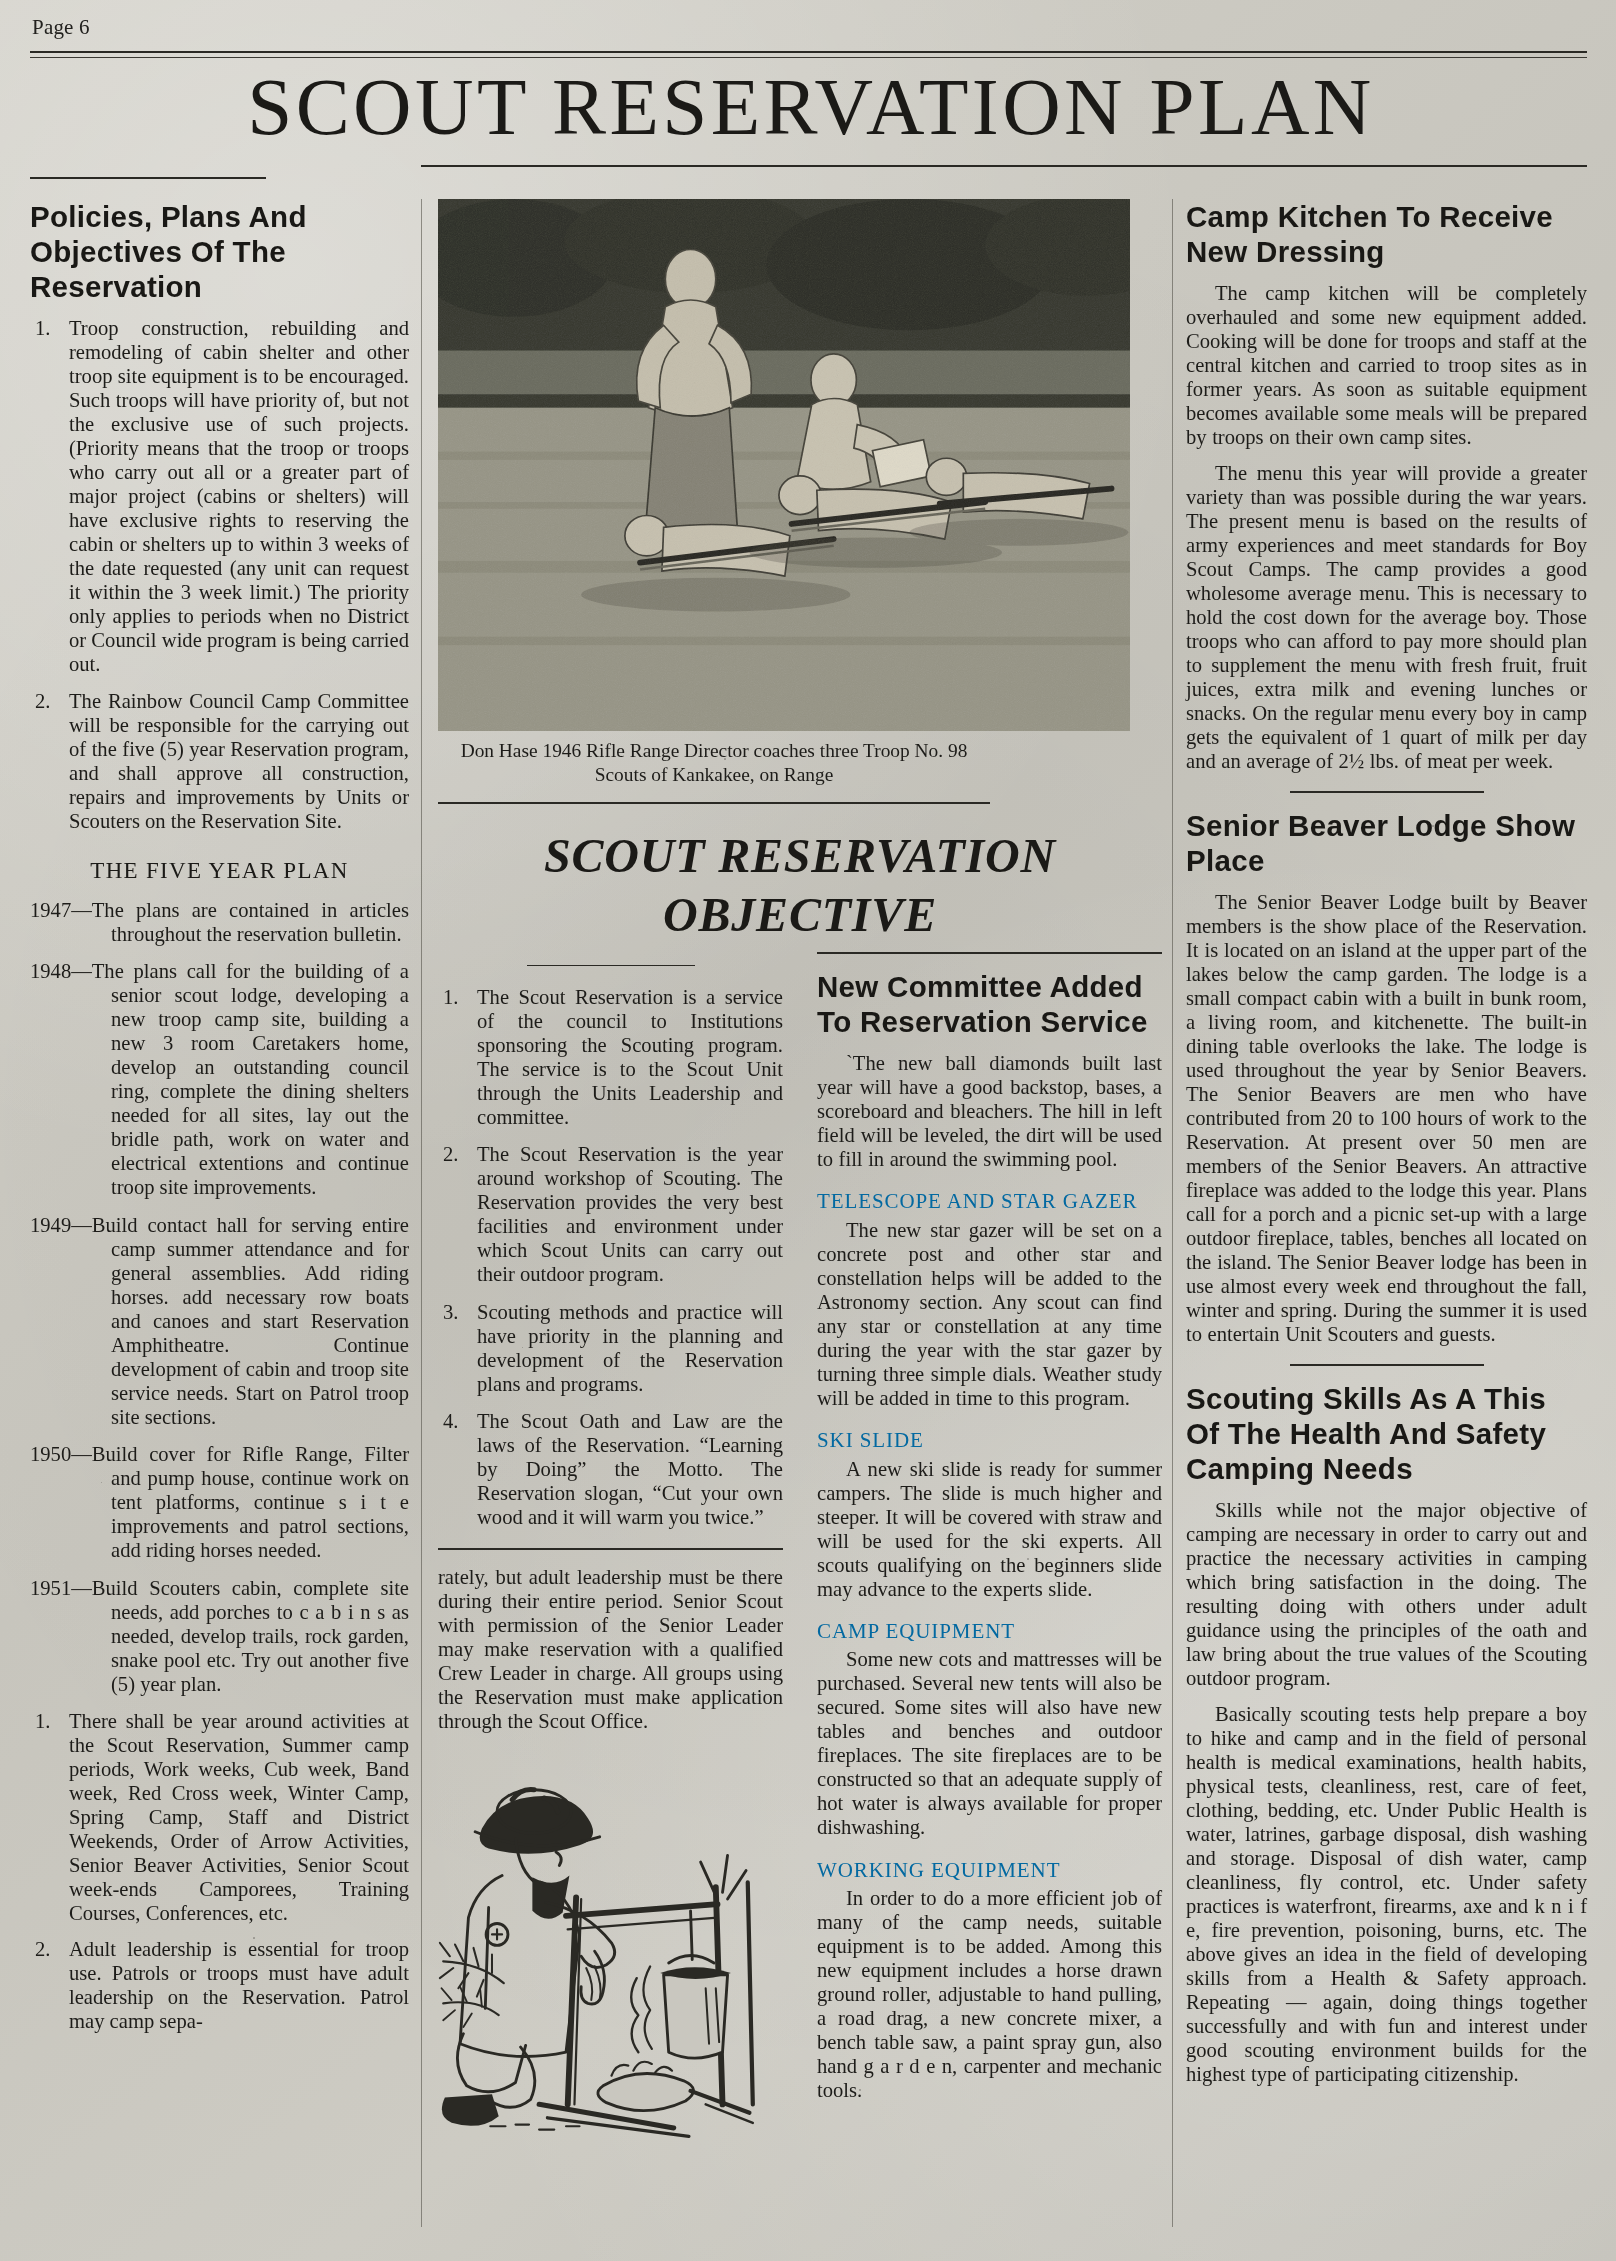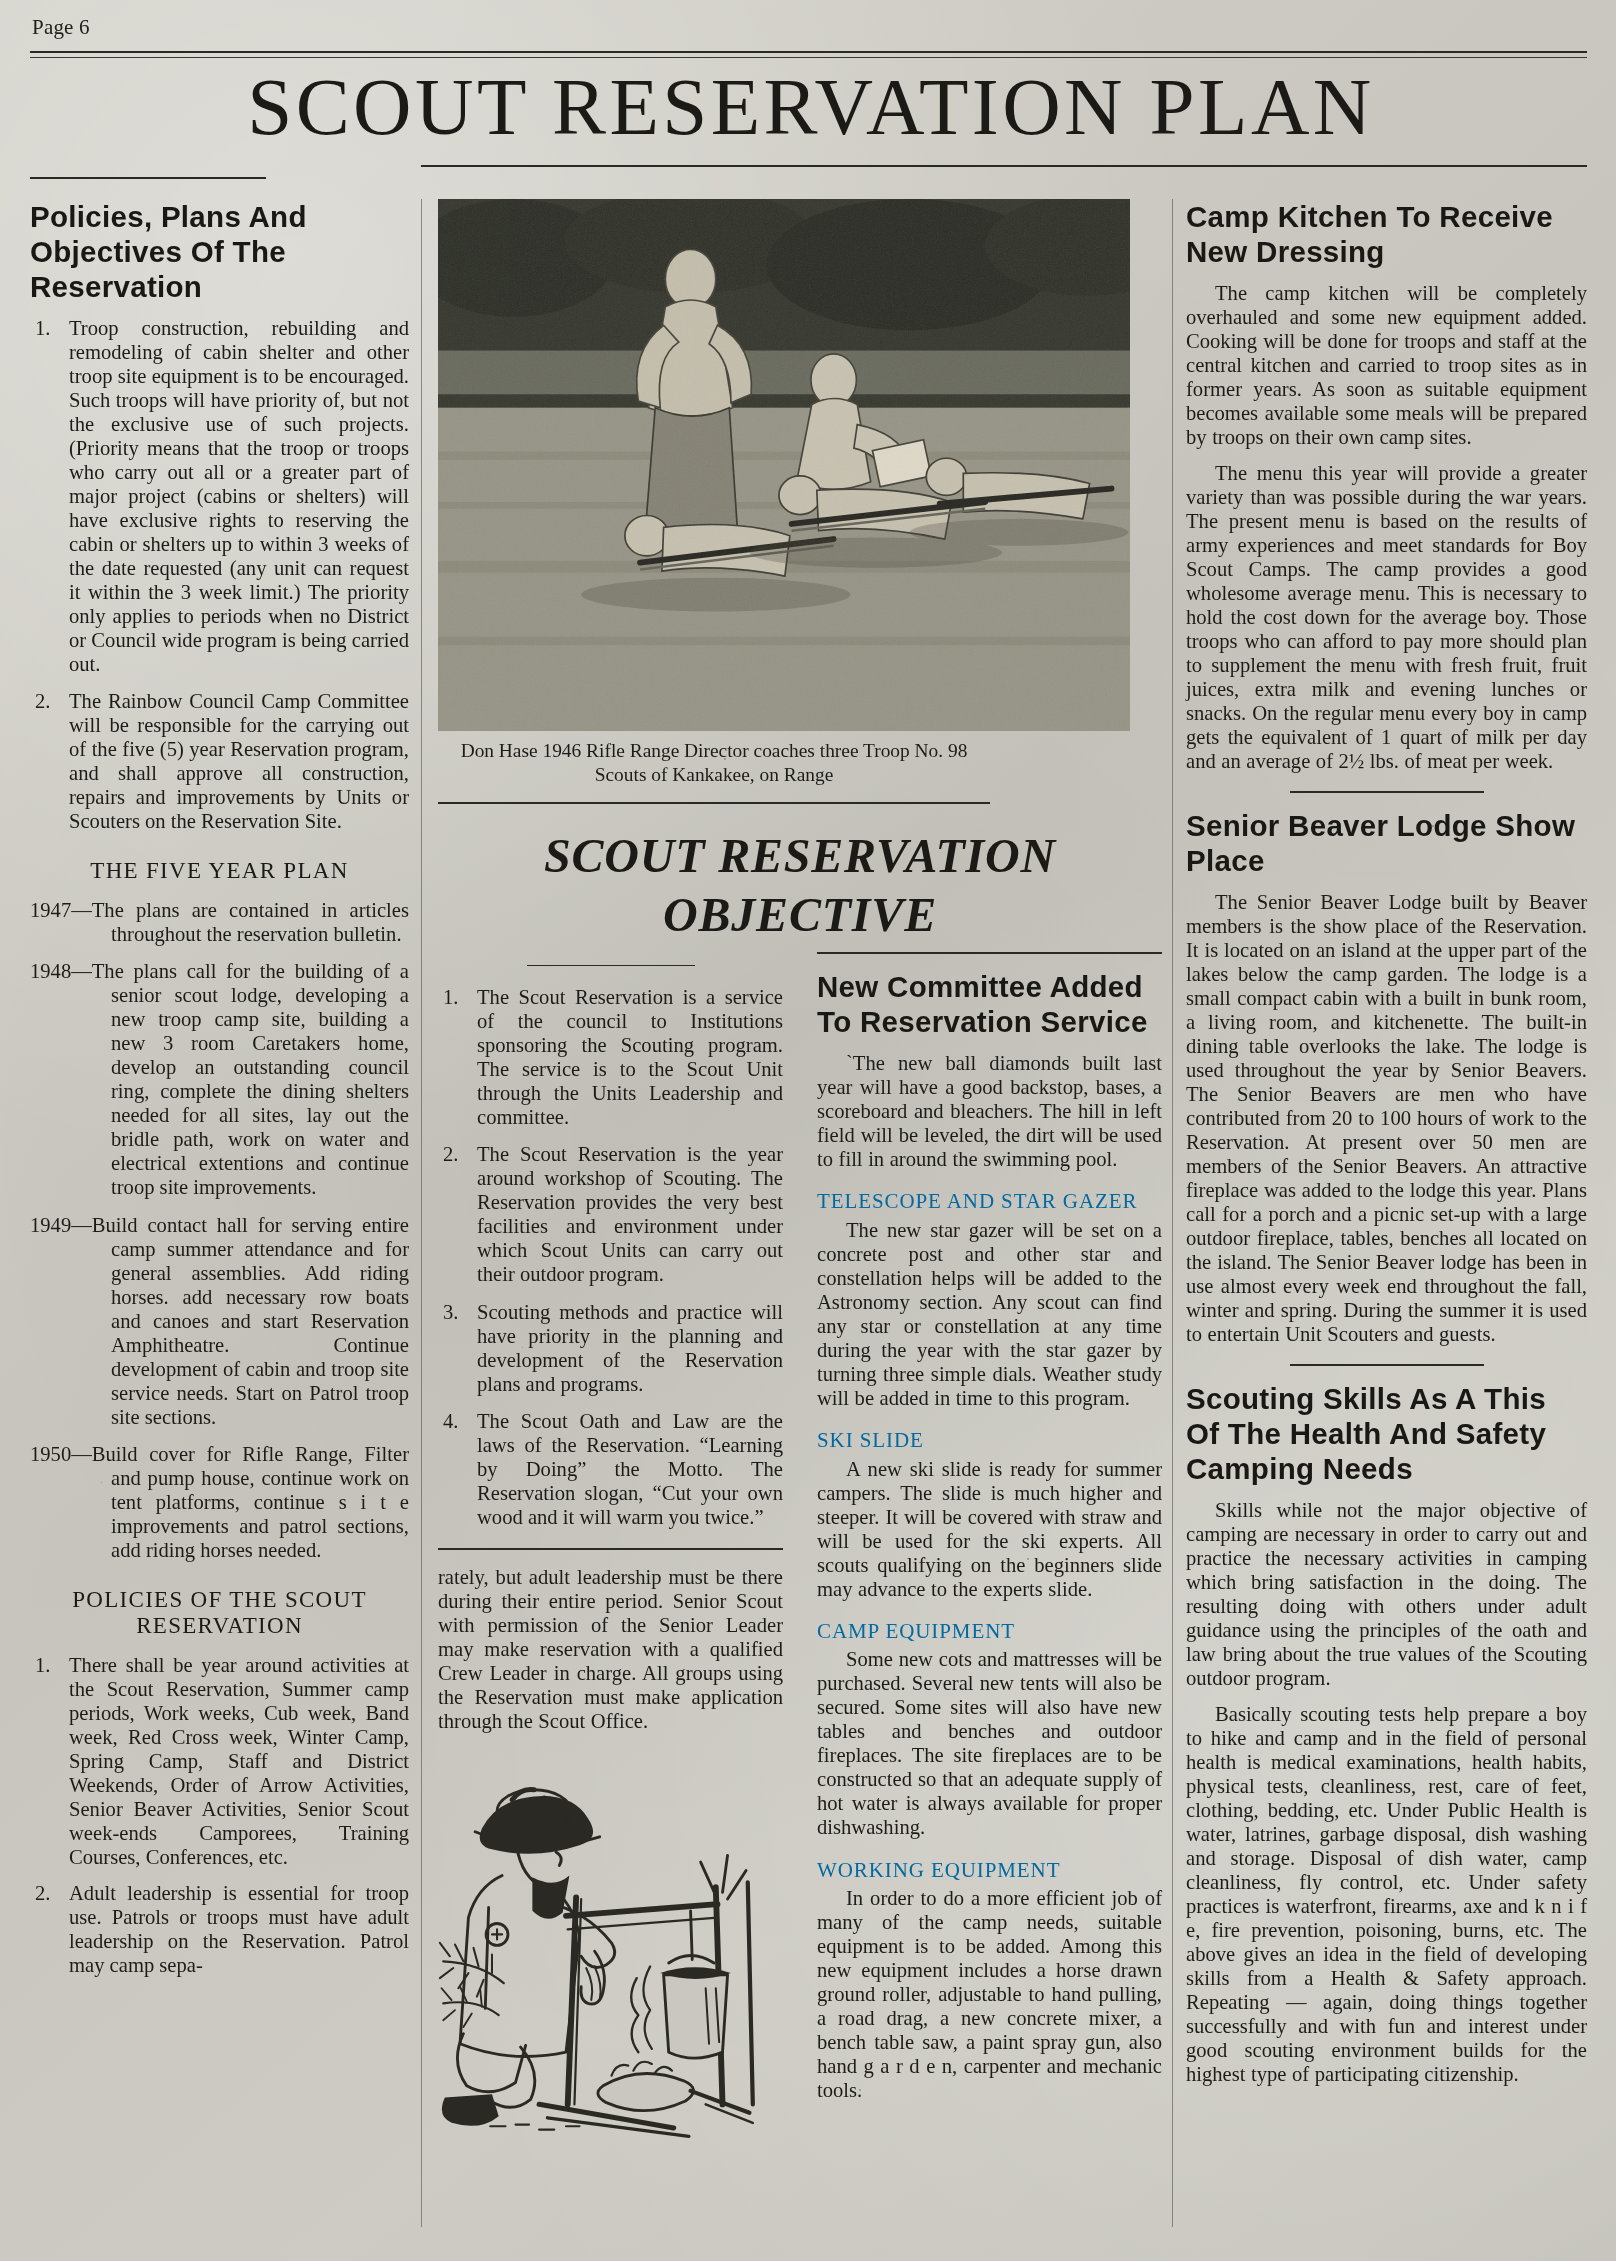--- a/index.html
+++ b/index.html
@@ -183,23 +183,23 @@
       <li>The Rainbow Council Camp Committee will be responsible for the carrying out of the five (5) year Reservation program, and shall approve all construction, repairs and improvements by Units or Scouters on the Reservation Site.</li>
     </ol>
 
     <h3 class="smallcaps">THE FIVE YEAR PLAN</h3>
 
     <dl class="years">
       <div class="yr"><span>1947</span>—<span>The plans are contained in articles throughout the reservation bulletin.</span></div>
       <div class="yr"><span>1948</span>—<span>The plans call for the building of a senior scout lodge, developing a new troop camp site, building a new 3 room Caretakers home, develop an outstanding council ring, complete the dining shelters needed for all sites, lay out the bridle path, work on water and electrical extentions and continue troop site improvements.</span></div>
       <div class="yr"><span>1949</span>—<span>Build contact hall for serving entire camp summer attendance and for general assemblies. Add riding horses. add necessary row boats and canoes and start Reservation Amphitheatre. Continue development of cabin and troop site service needs. Start on Patrol troop site sections.</span></div>
       <div class="yr"><span>1950</span>—<span>Build cover for Rifle Range, Filter and pump house, continue work on tent platforms, continue s i t e improvements and patrol sections, add riding horses needed.</span></div>
+      <div class="yr"><span>1951</span>—<span>Build Scouters cabin, complete site needs, add porches to c a b i n s as needed, develop trails, rock garden, snake pool etc. Try out another five (5) year plan.</span></div>
     </dl>
 
-    <h3 class="smallcaps">POLICIES OF THE SCOUT RESERVATION</h3>
 
     <ol class="numlist tight">
       <li>There shall be year around activities at the Scout Reservation, Summer camp periods, Work weeks, Cub week, Band week, Red Cross week, Winter Camp, Spring Camp, Staff and District Weekends, Order of Arrow Activities, Senior Beaver Activities, Senior Scout week-ends Camporees, Training Courses, Conferences, etc.</li>
       <li>Adult leadership is essential for troop use. Patrols or troops must have adult leadership on the Reservation. Patrol may camp sepa-</li>
     </ol>
   </div>
 
   <div class="col col2">
 
     <div class="photo-wrap">

